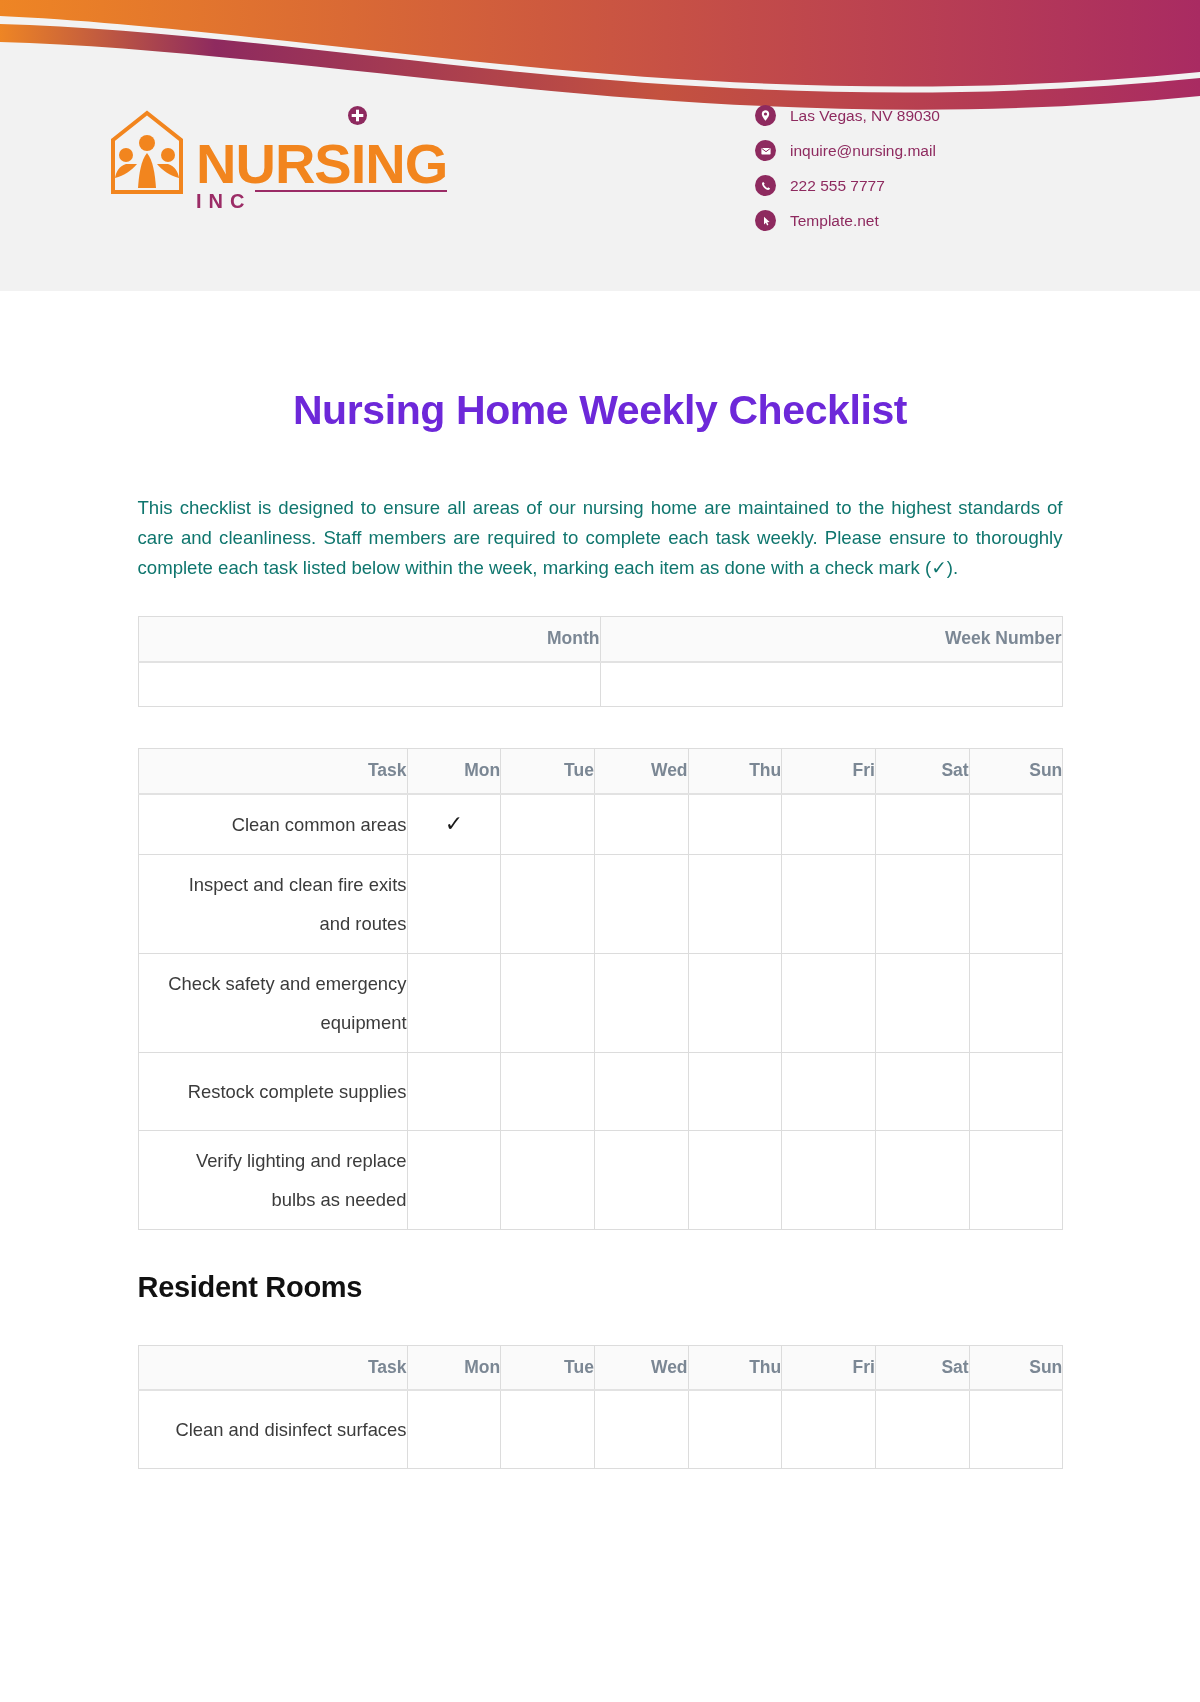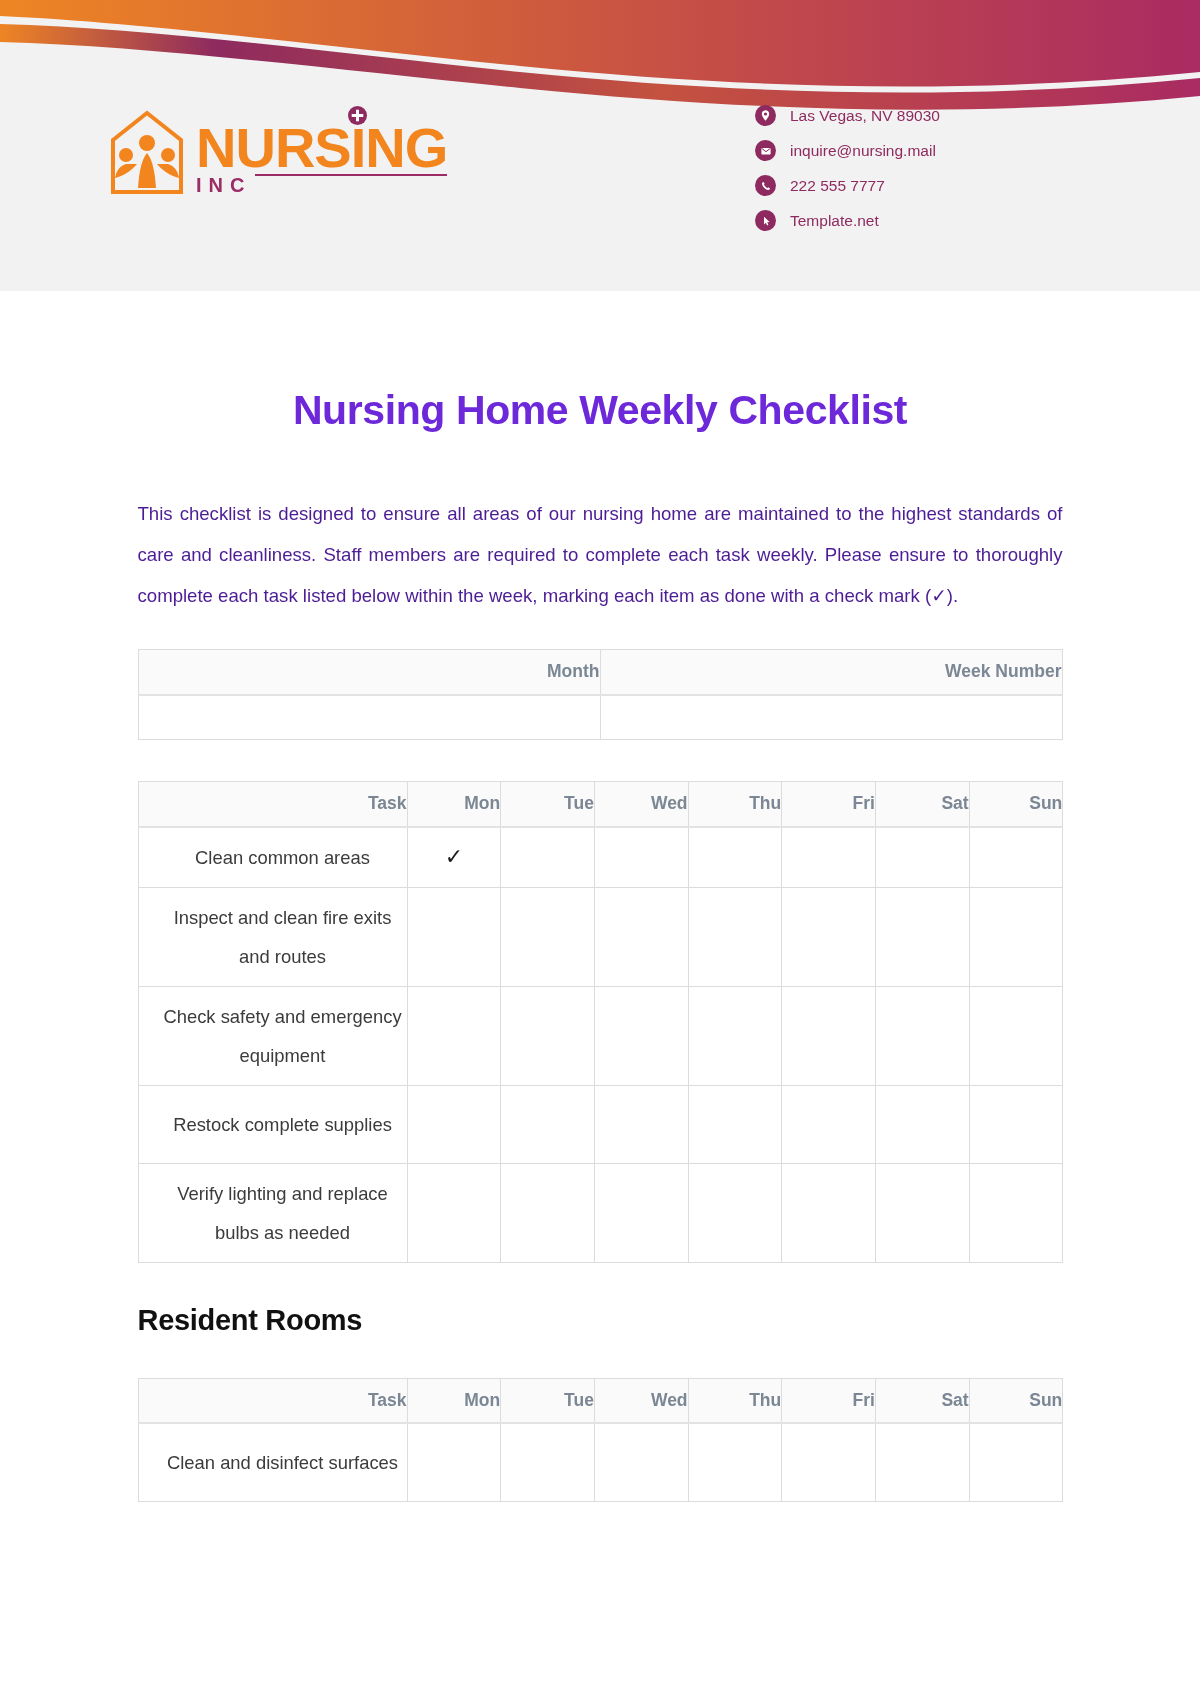--- a/index.html
+++ b/index.html
@@ -60,20 +60,21 @@
   }
   .logo-word {
     font-family: "Liberation Sans", sans-serif;
     font-size: 56px;
     font-weight: bold;
     letter-spacing: -1px;
     color: #F2851E;
     line-height: 0.92;
     position: relative;
     display: block;
+    margin-top: 16px;
   }
   .logo-cross {
     position: absolute;
     top: -2px;
     left: 152px;
     width: 19px; height: 19px;
   }
   .logo-sub-row {
     display: flex;
     margin-top: 0;
@@ -137,22 +138,22 @@
     font-weight: bold;
     color: #6d28d9;
     letter-spacing: -0.4px;
     margin-top: 96px;
   }
 
   .intro {
     width: 925px;
     margin: 59px auto 16px auto;
     font-size: 18.6px;
-    line-height: 41px;
-    color: #4c1d95;
+    line-height: 30px;
+    color: #0f766e;
     text-align: justify;
     font-family: "Liberation Sans", sans-serif;
   }
 
   
   .tbl-wrap { width: 925px; margin: 0 auto; }
 
   table.doc-tbl {
     width: 925px;
     border-collapse: collapse;
@@ -190,21 +191,21 @@
     color: #111111;
     letter-spacing: -0.3px;
     font-family: "Liberation Sans", sans-serif;
   }
 
   .check-tbl { margin-top: 41px; }
   .check-tbl col.c-task { width: 269px; }
   .check-tbl col.c-day  { width: 93.7px; }
 
   .check-tbl tbody td.task-cell {
-    text-align: center;
+    text-align: right;
     padding: 10px 0 10px 20px;
     font-size: 18.4px;
     line-height: 39px;
     color: #3b3b3b;
     vertical-align: middle;
     height: auto;
   }
   .check-tbl tbody td.day-cell {
     text-align: center;
     vertical-align: middle;

